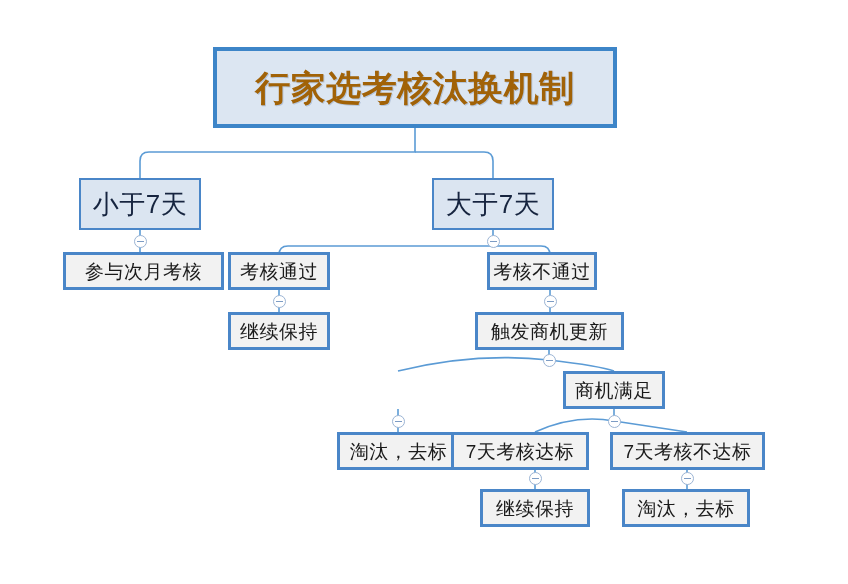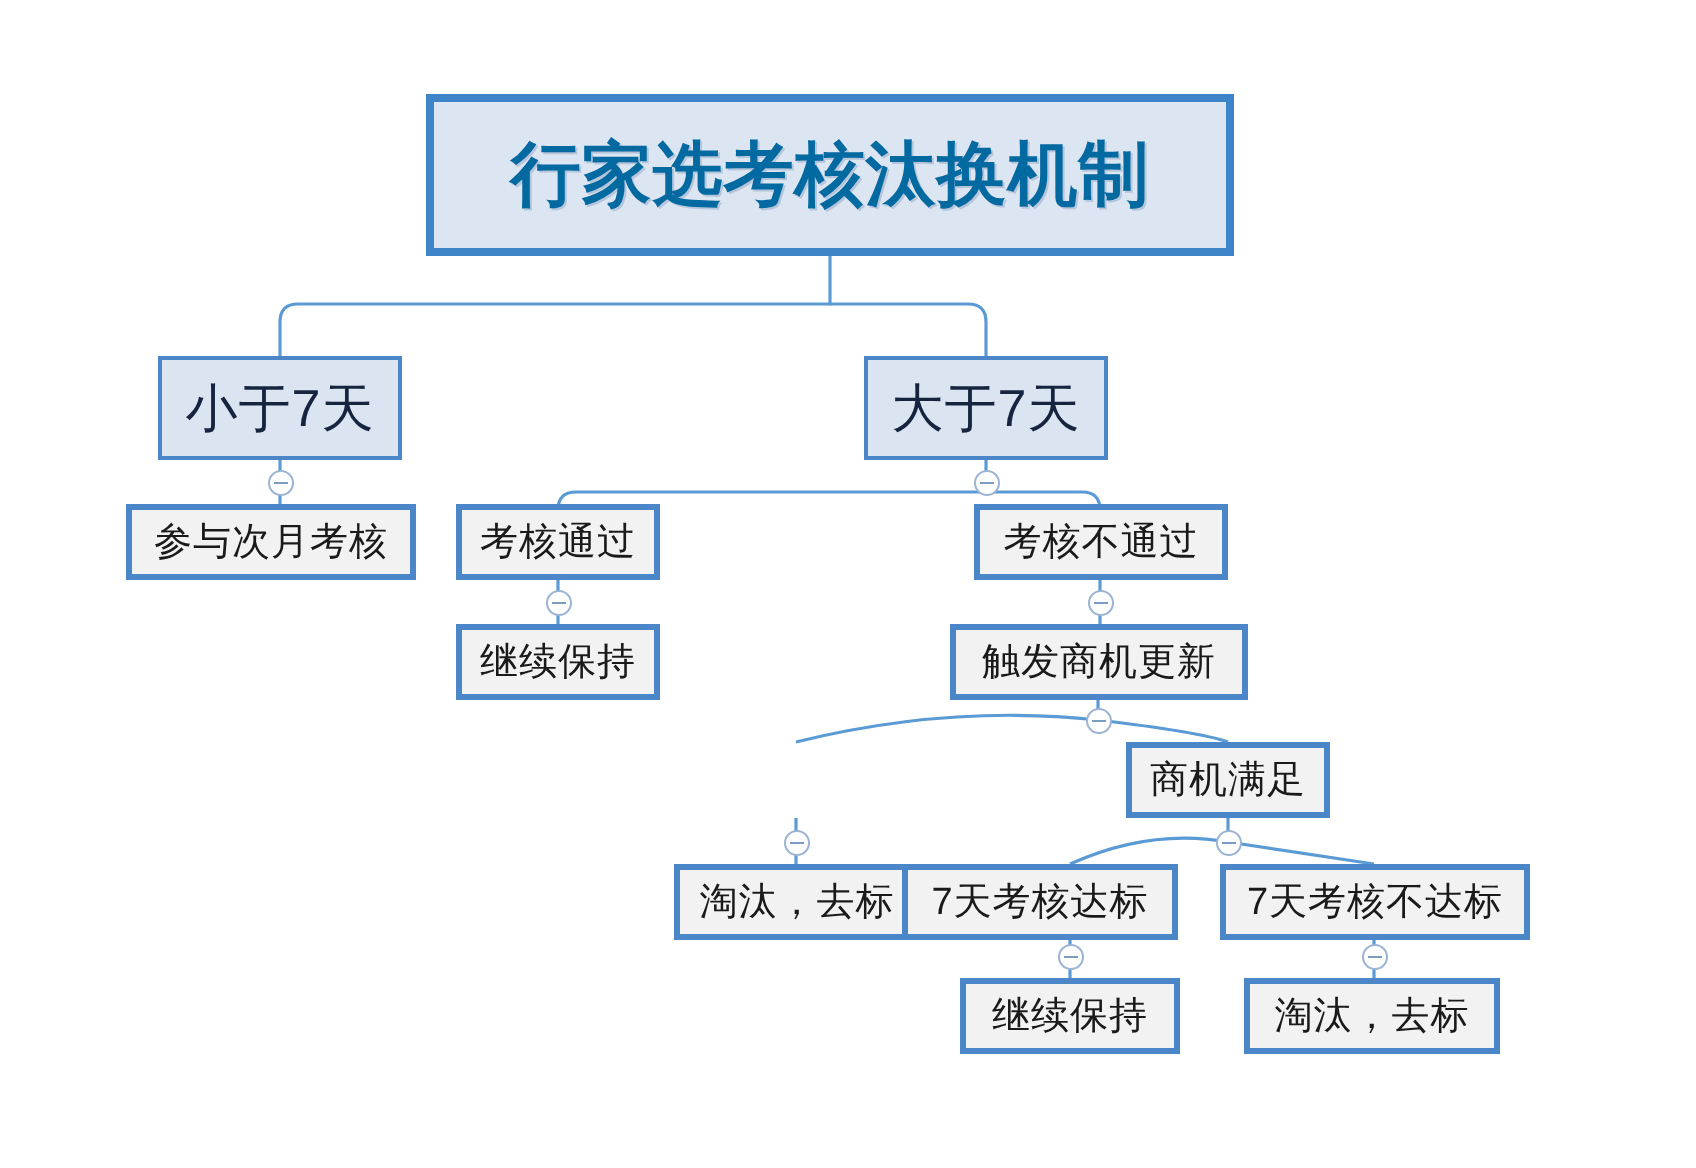--- a/index.html
+++ b/index.html
@@ -35,21 +35,21 @@
     color: #1f3864;
     white-space: nowrap;
     letter-spacing: 0.5px;
   }
   
   .node.level-0 {
     background: #dce6f2;
     border: 4px solid #3d85c8;
     font-size: 35px;
     font-weight: bold;
-    color: #0369a1;
+    color: #a16207;
     text-shadow: 1px 1px 0 rgba(150,170,200,0.55);
   }
   
   .node.level-1 {
     background: #dbe5f1;
     border: 2px solid #4a86c8;
     font-size: 26px;
     font-weight: normal;
     color: #16243f;
   }
@@ -127,29 +127,29 @@
   </div>
 
   <div class="node level-1" style="left:79px; top:178px; width:122px; height:52px;">
     <span class="node-label">小于7天</span>
   </div>
 
   <div class="node level-1" style="left:432px; top:178px; width:122px; height:52px;">
     <span class="node-label">大于7天</span>
   </div>
 
-  <div class="node level-2" style="left:63px; top:252px; width:145px; height:38px;">
+  <div class="node level-2" style="left:63px; top:252px; width:161px; height:38px;">
     <span class="node-label">参与次月考核</span>
   </div>
 
   <div class="node level-2" style="left:228px; top:252px; width:102px; height:38px;justify-content:center;">
     <span class="node-label">考核通过</span>
   </div>
 
-  <div class="node level-2" style="left:487px; top:252px; width:127px; height:38px;">
+  <div class="node level-2" style="left:487px; top:252px; width:110px; height:38px;">
     <span class="node-label">考核不通过</span>
   </div>
 
   <div class="node level-3" style="left:228px; top:312px; width:102px; height:38px;">
     <span class="node-label">继续保持</span>
   </div>
 
   <div class="node level-3" style="left:475px; top:312px; width:149px; height:38px;">
     <span class="node-label">触发商机更新</span>
   </div>

